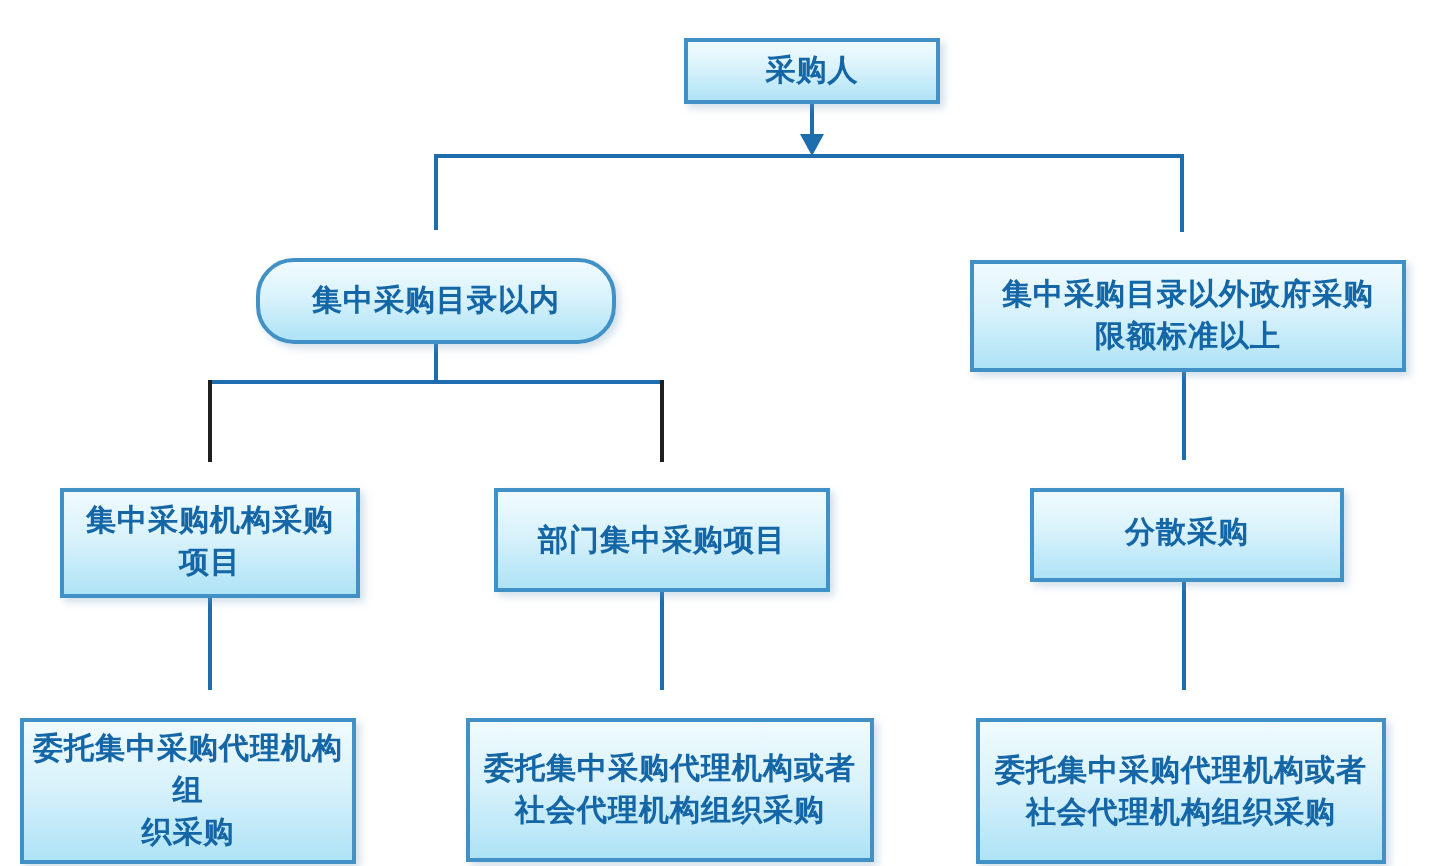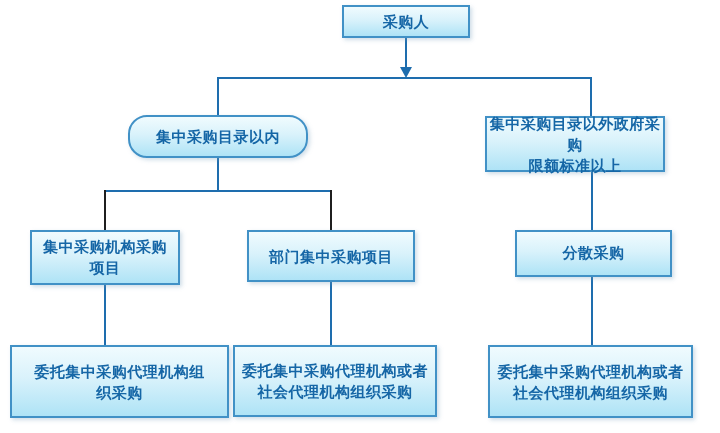--- a/index.html
+++ b/index.html
@@ -6,42 +6,43 @@
   .canvas{
     position:relative;width:720px;height:433px;background:#ffffff;overflow:hidden;
     font-family:"Liberation Sans",sans-serif;
   }
   .node{
     position:absolute;display:flex;align-items:center;justify-content:center;
     border:2px solid #4191c6;
     background:linear-gradient(180deg,#f0fbfe 0%,#d9f2fb 45%,#aee3f6 100%);
     box-shadow:2px 2px 4px rgba(120,160,190,0.35);
     box-sizing:border-box;
+    margin-top:14px;
   }
   .node .label{
     color:#1566a6;font-weight:bold;font-size:15px;line-height:21px;
     text-align:center;white-space:pre-line;letter-spacing:0.5px;
   }
   .edge{position:absolute;background:#1e6dae;}
   .edge.v{width:2px;}
   .edge.h{height:2px;}
   .edge.black{background:#1f1f1f;}
   .arrowhead{
     position:absolute;width:0;height:0;
     border-left:6px solid transparent;border-right:6px solid transparent;
     border-top:11px solid #1e6dae;
   }
   
   #n-a{left:342px;top:5px;width:128px;height:33px;}
   #n-b{left:128px;top:115px;width:180px;height:43px;border-radius:19px;}
-  #n-c{left:485px;top:116px;width:180px;height:56px;}
+  #n-c{left:485px;top:116px;width:218px;height:56px;}
   #n-d{left:30px;top:230px;width:150px;height:55px;font-family:Liberation Serif, serif;}
   #n-e{left:247px;top:230px;width:168px;height:52px;}
   #n-f{left:515px;top:230px;width:157px;height:47px;font-family:Liberation Serif, serif;}
-  #n-g{left:10px;top:345px;width:219px;height:73px;}
+  #n-g{left:10px;top:345px;width:168px;height:73px;}
   #n-h{left:233px;top:345px;width:204px;height:72px;}
   #n-i{left:488px;top:345px;width:205px;height:73px;}
 </style>
 </head>
 <body>
 
 <div class="canvas">
 
   <div class="edge v" style="left:405px;top:38px;height:32px;"></div>
   <div class="arrowhead" style="left:400px;top:67px;"></div>

